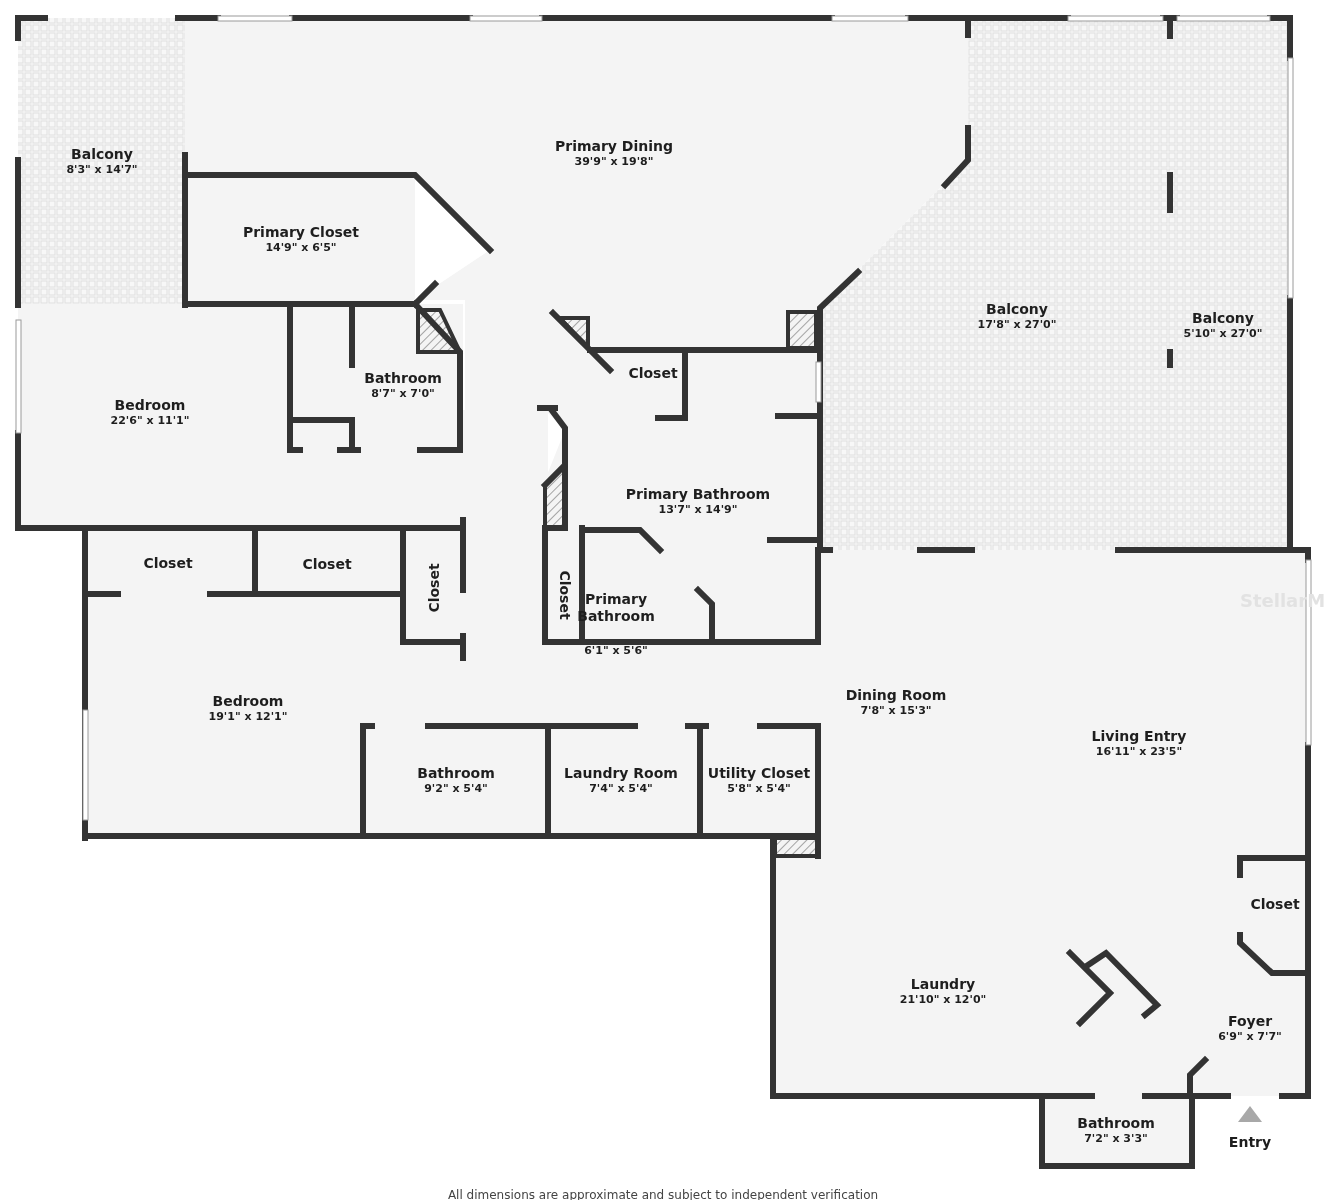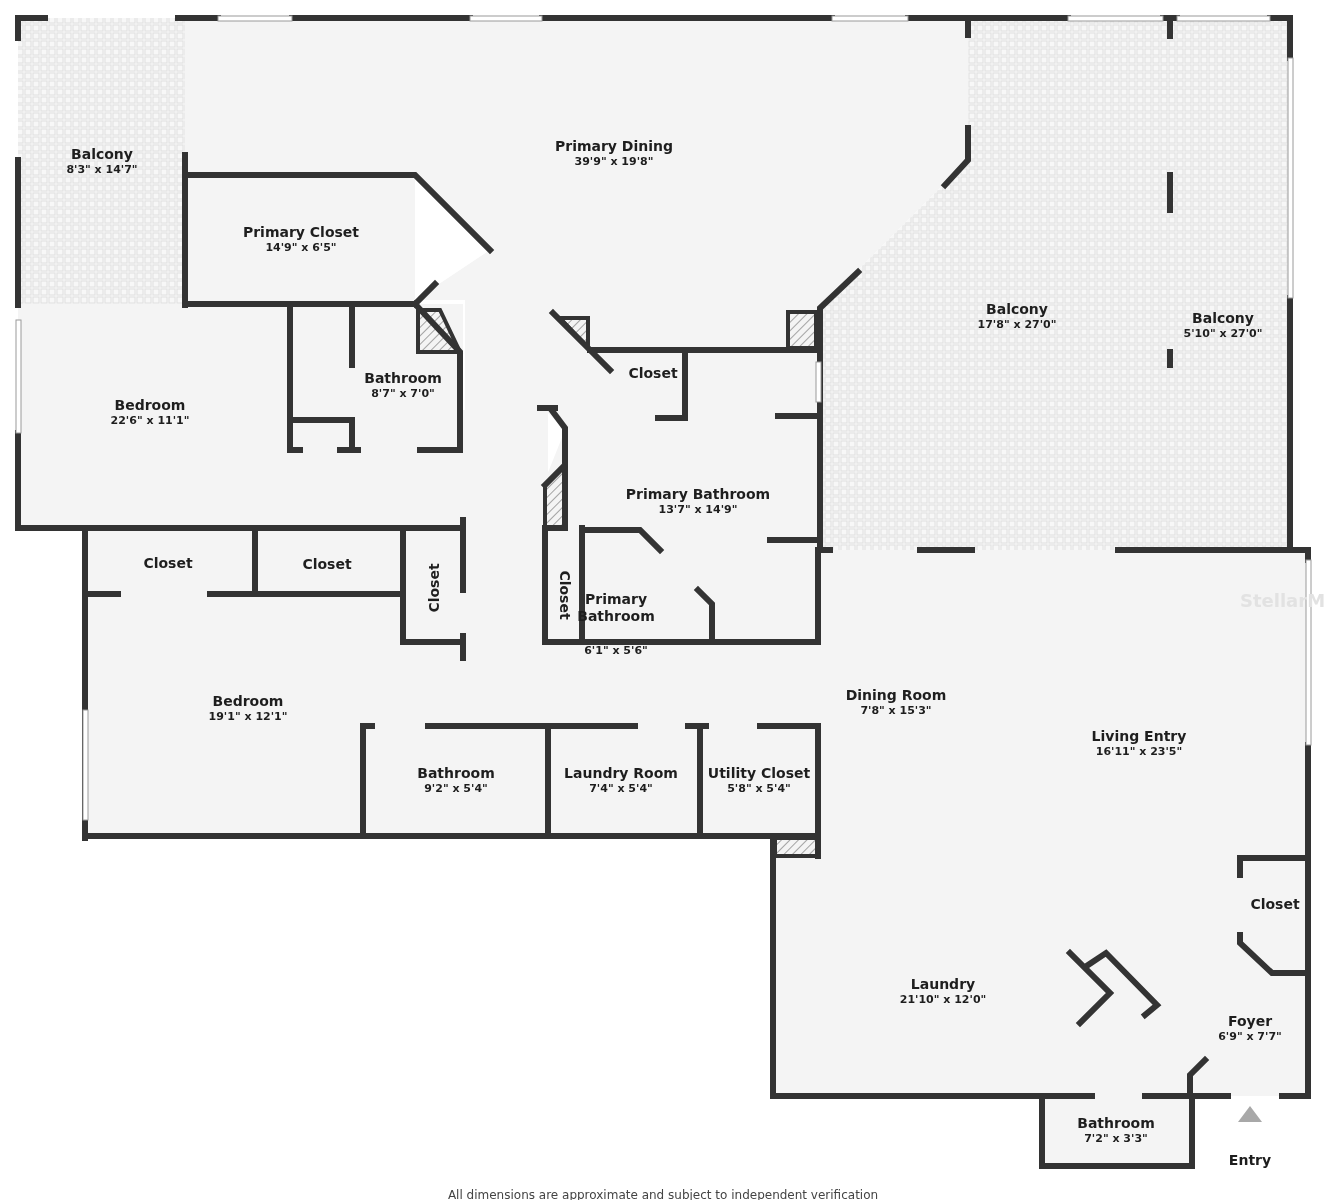--- a/index.html
+++ b/index.html
@@ -246,18 +246,18 @@
 <div class="label" style="left:1250px; top:1013px;">
   <span class="name">Foyer</span>
   <span class="dim">6'9" x 7'7"</span>
 </div>
 <div class="label" style="left:1116px; top:1115px;">
   <span class="name">Bathroom</span>
   <span class="dim">7'2" x 3'3"</span>
 </div>
 
 <div class="entry-arrow"></div>
-<div class="label" style="left:1250px; top:1134px;margin-top:18px;">
+<div class="label" style="left:1250px; top:1134px;">
   <span class="name">Entry</span>
 </div>
 
 <div class="watermark">StellarMLS</div>
 <div class="footer">All dimensions are approximate and subject to independent verification</div>
 
 </body></html>

